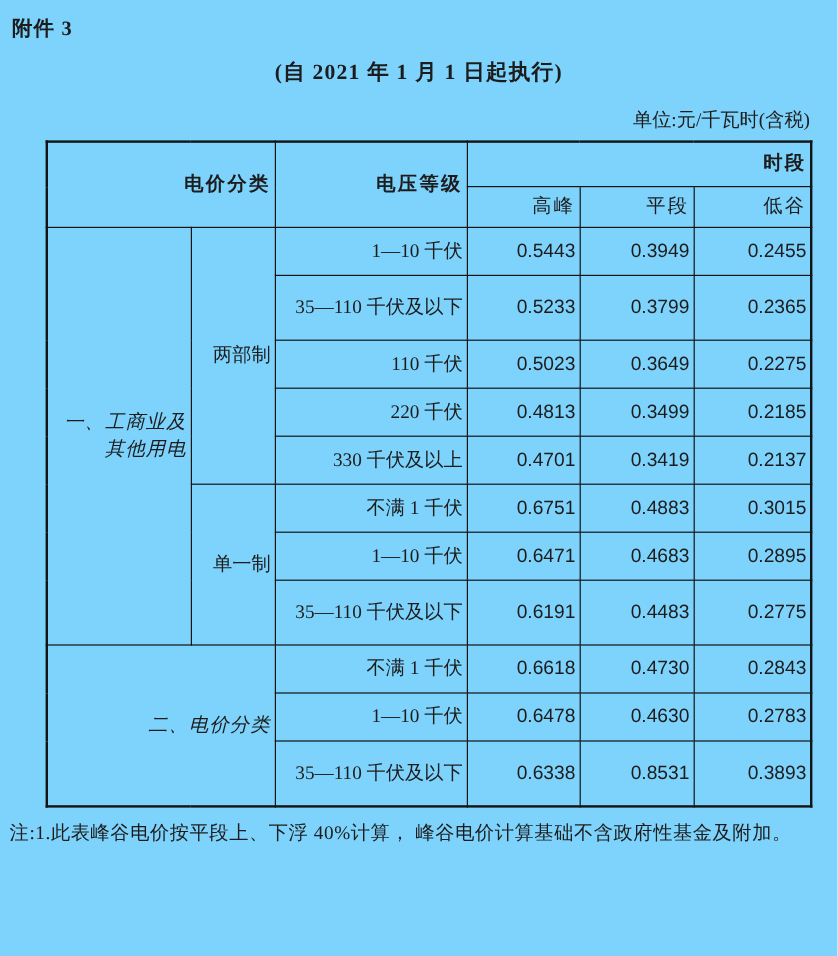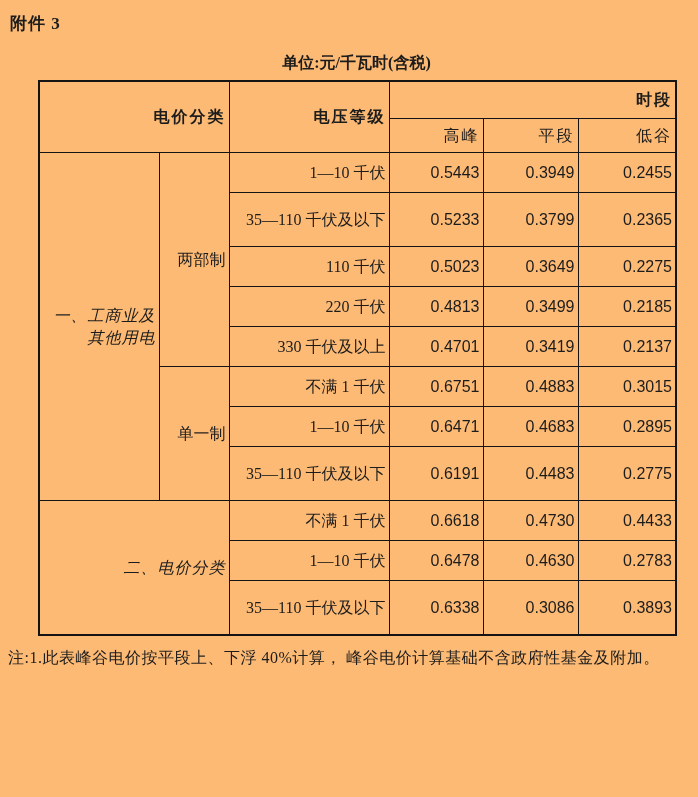--- a/index.html
+++ b/index.html
@@ -1,18 +1,18 @@
 <!DOCTYPE html>
 <html><head>
 <meta charset="utf-8">
 <style>
   html,body{margin:0;padding:0;background:#ffffff;}
   .page{
     width:698px;height:797px;
-    background:#fdba74;
+    background:#7dd3fc;
     font-family:"Liberation Serif","DejaVu Serif",serif;
     color:#1c1c1c;
     box-sizing:border-box;
     padding:12px 0 0 0;
     overflow:hidden;
   }
   .attachment{
     margin-left:10px;
     font-size:17px;
     font-weight:bold;
@@ -28,23 +28,23 @@
   .doc-subtitle{
     text-align:center;
     font-size:18px;
     font-weight:bold;
     margin-top:13px;
     letter-spacing:1px;
   }
   .unit-row{
     width:637px;
     margin:18px 0 6px 38px;
-    text-align:center;
+    text-align:right;
     font-size:16px;
-    font-weight:bold;
+    font-weight:normal;
   }
   table.price{
     margin-left:38px;
     width:637px;
     border-collapse:collapse;
     table-layout:fixed;
   }
   table.price td{
     border:1.5px solid #141414;
     text-align:right;
@@ -72,20 +72,21 @@
   }
 </style>
 </head>
 <body>
 
 <div class="page">
 
   <div class="attachment">附件 3</div>
 
 
+  <div class="doc-subtitle">(自 2021 年 1 月 1 日起执行)</div>
 
   <div class="unit-row">单位:元/千瓦时(含税)</div>
 
   <table class="price">
     <colgroup>
       <col style="width:120px">
         <col style="width:70px">
         <col style="width:160px">
       <col style="width:94px">
         <col style="width:95px">
@@ -153,32 +154,32 @@
         <td class="num">0.6191</td>
         <td class="num">0.4483</td>
         <td class="num">0.2775</td>
       </tr>
 
       <tr class="r-single">
         <td colspan="2" rowspan="3" class="cat">二、电价分类</td>
         <td>不满 1 千伏</td>
         <td class="num">0.6618</td>
         <td class="num">0.4730</td>
-        <td class="num">0.4433</td>
+        <td class="num">0.2843</td>
       </tr>
       <tr class="r-single">
         <td>1—10 千伏</td>
         <td class="num">0.6478</td>
         <td class="num">0.4630</td>
         <td class="num">0.2783</td>
       </tr>
       <tr class="r-tall">
         <td>35—110 千伏及以下</td>
         <td class="num">0.6338</td>
-        <td class="num">0.3086</td>
+        <td class="num">0.8531</td>
         <td class="num">0.3893</td>
       </tr>
     </tbody>
   </table>
 
   <div class="footnote">注:1.此表峰谷电价按平段上、下浮 40%计算， 峰谷电价计算基础不含政府性基金及附加。</div>
 
 </div>
 
 </body></html>

